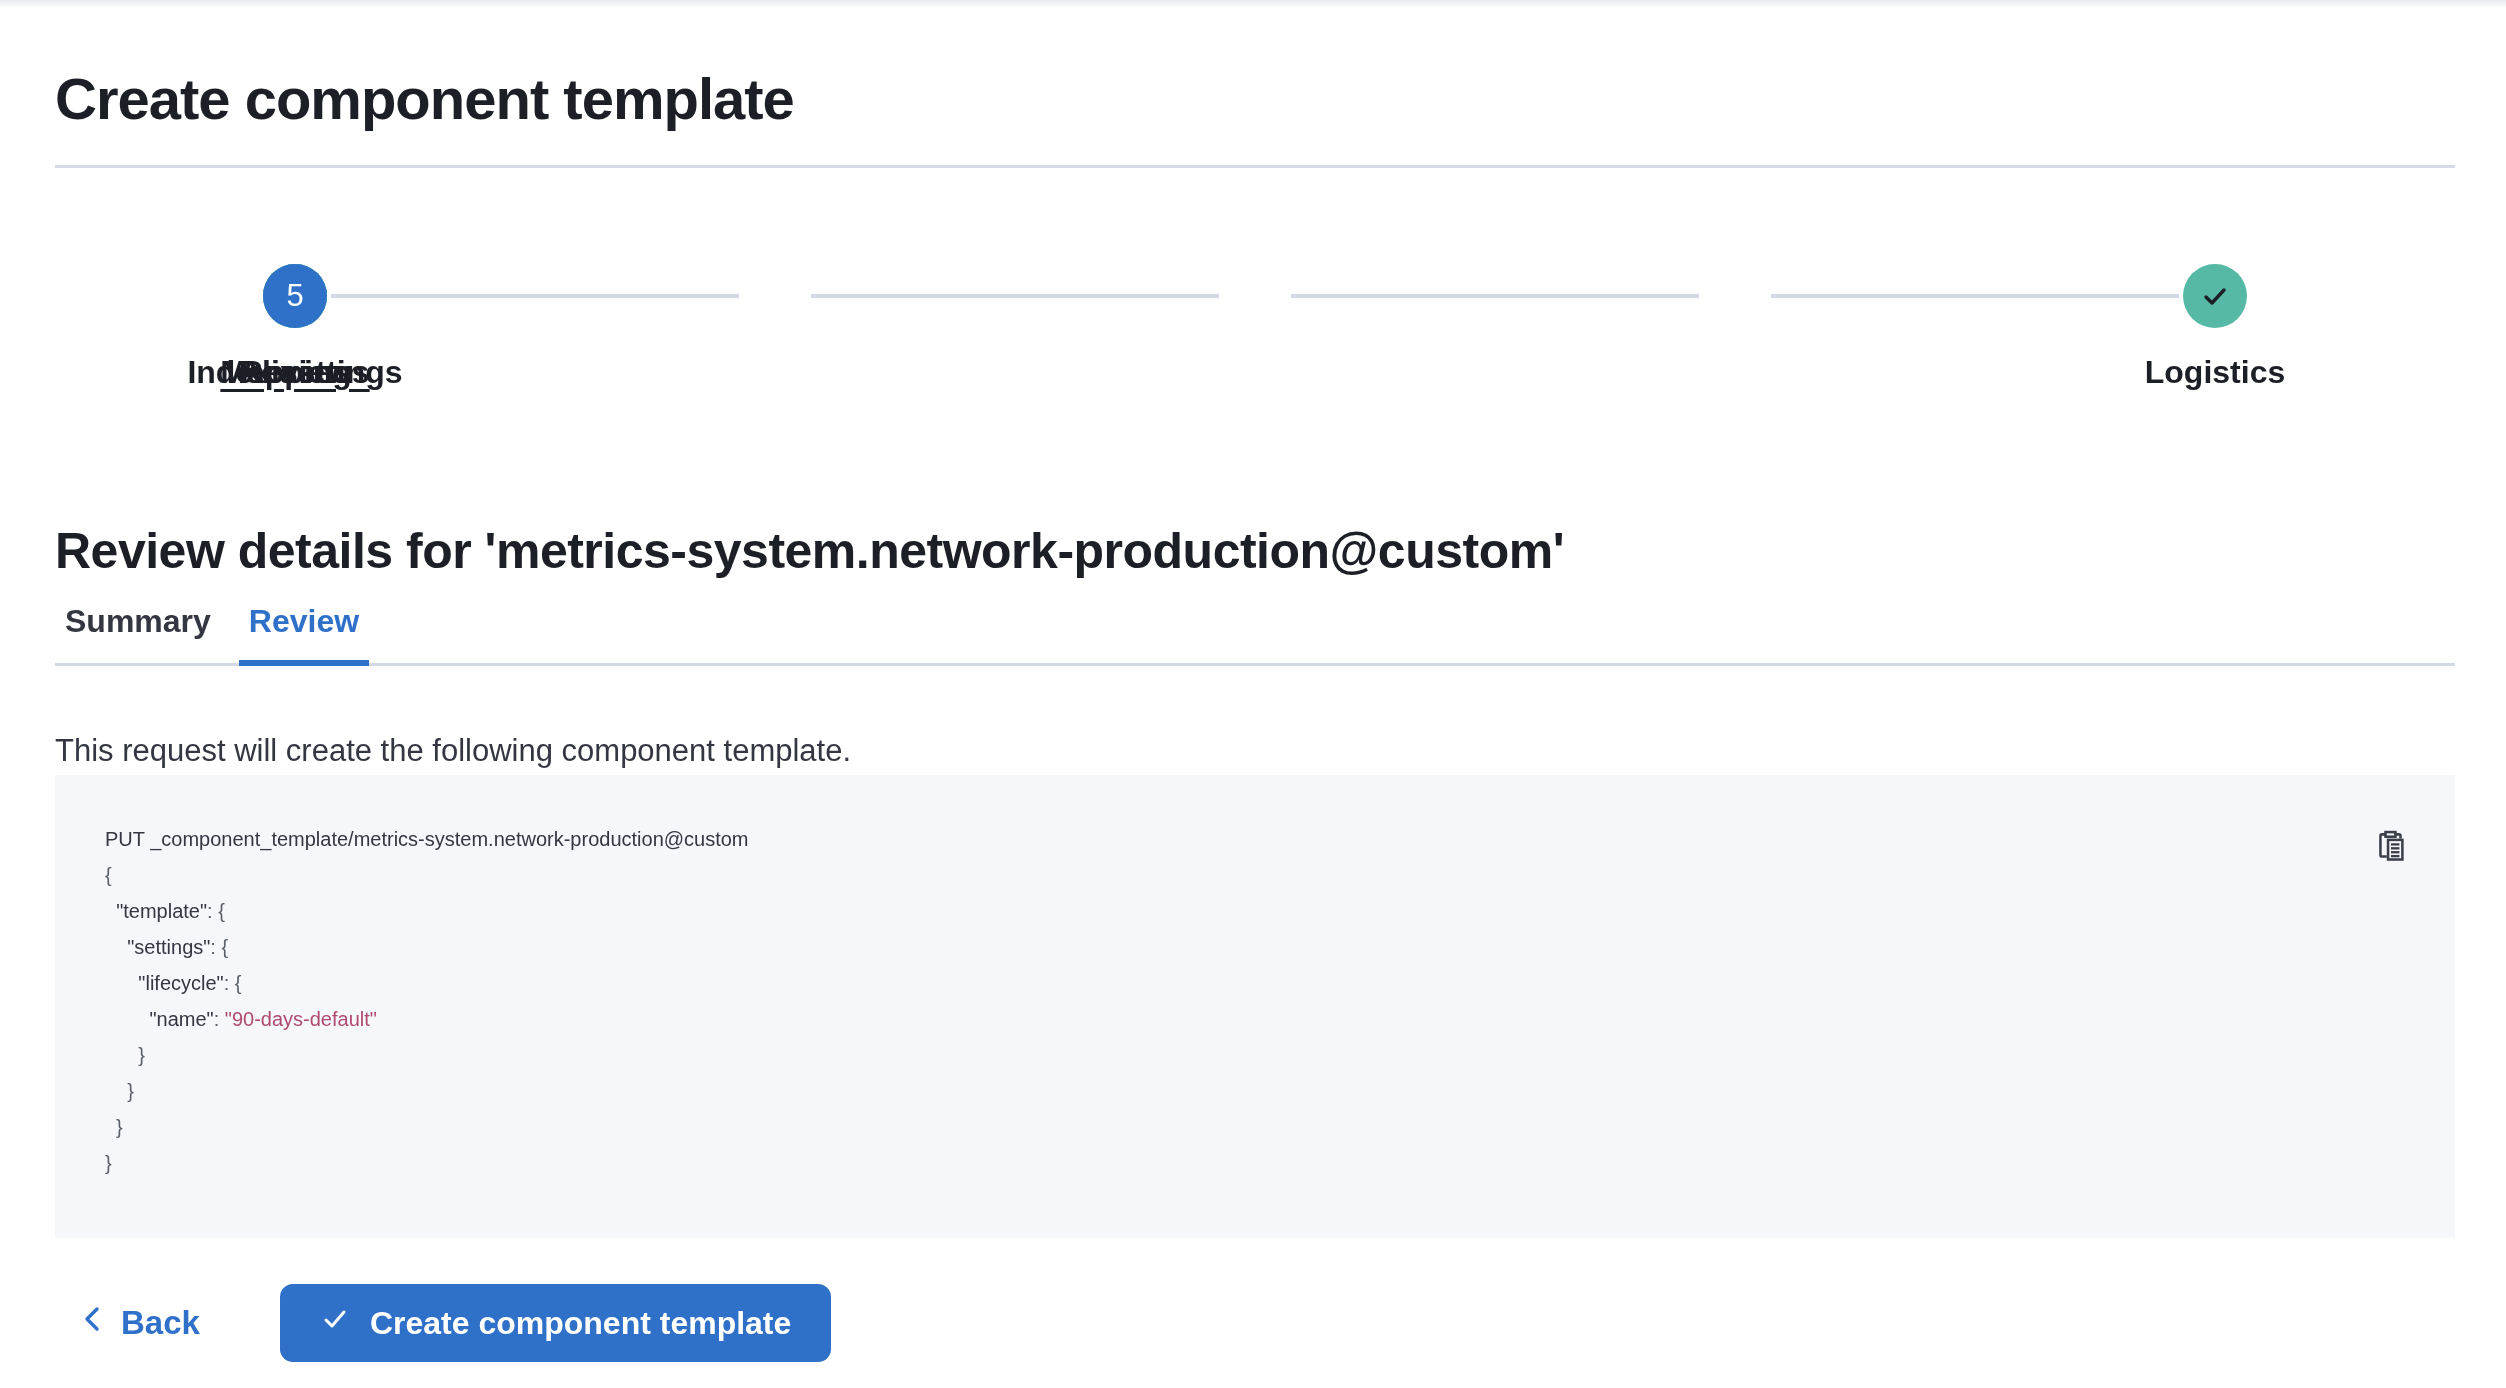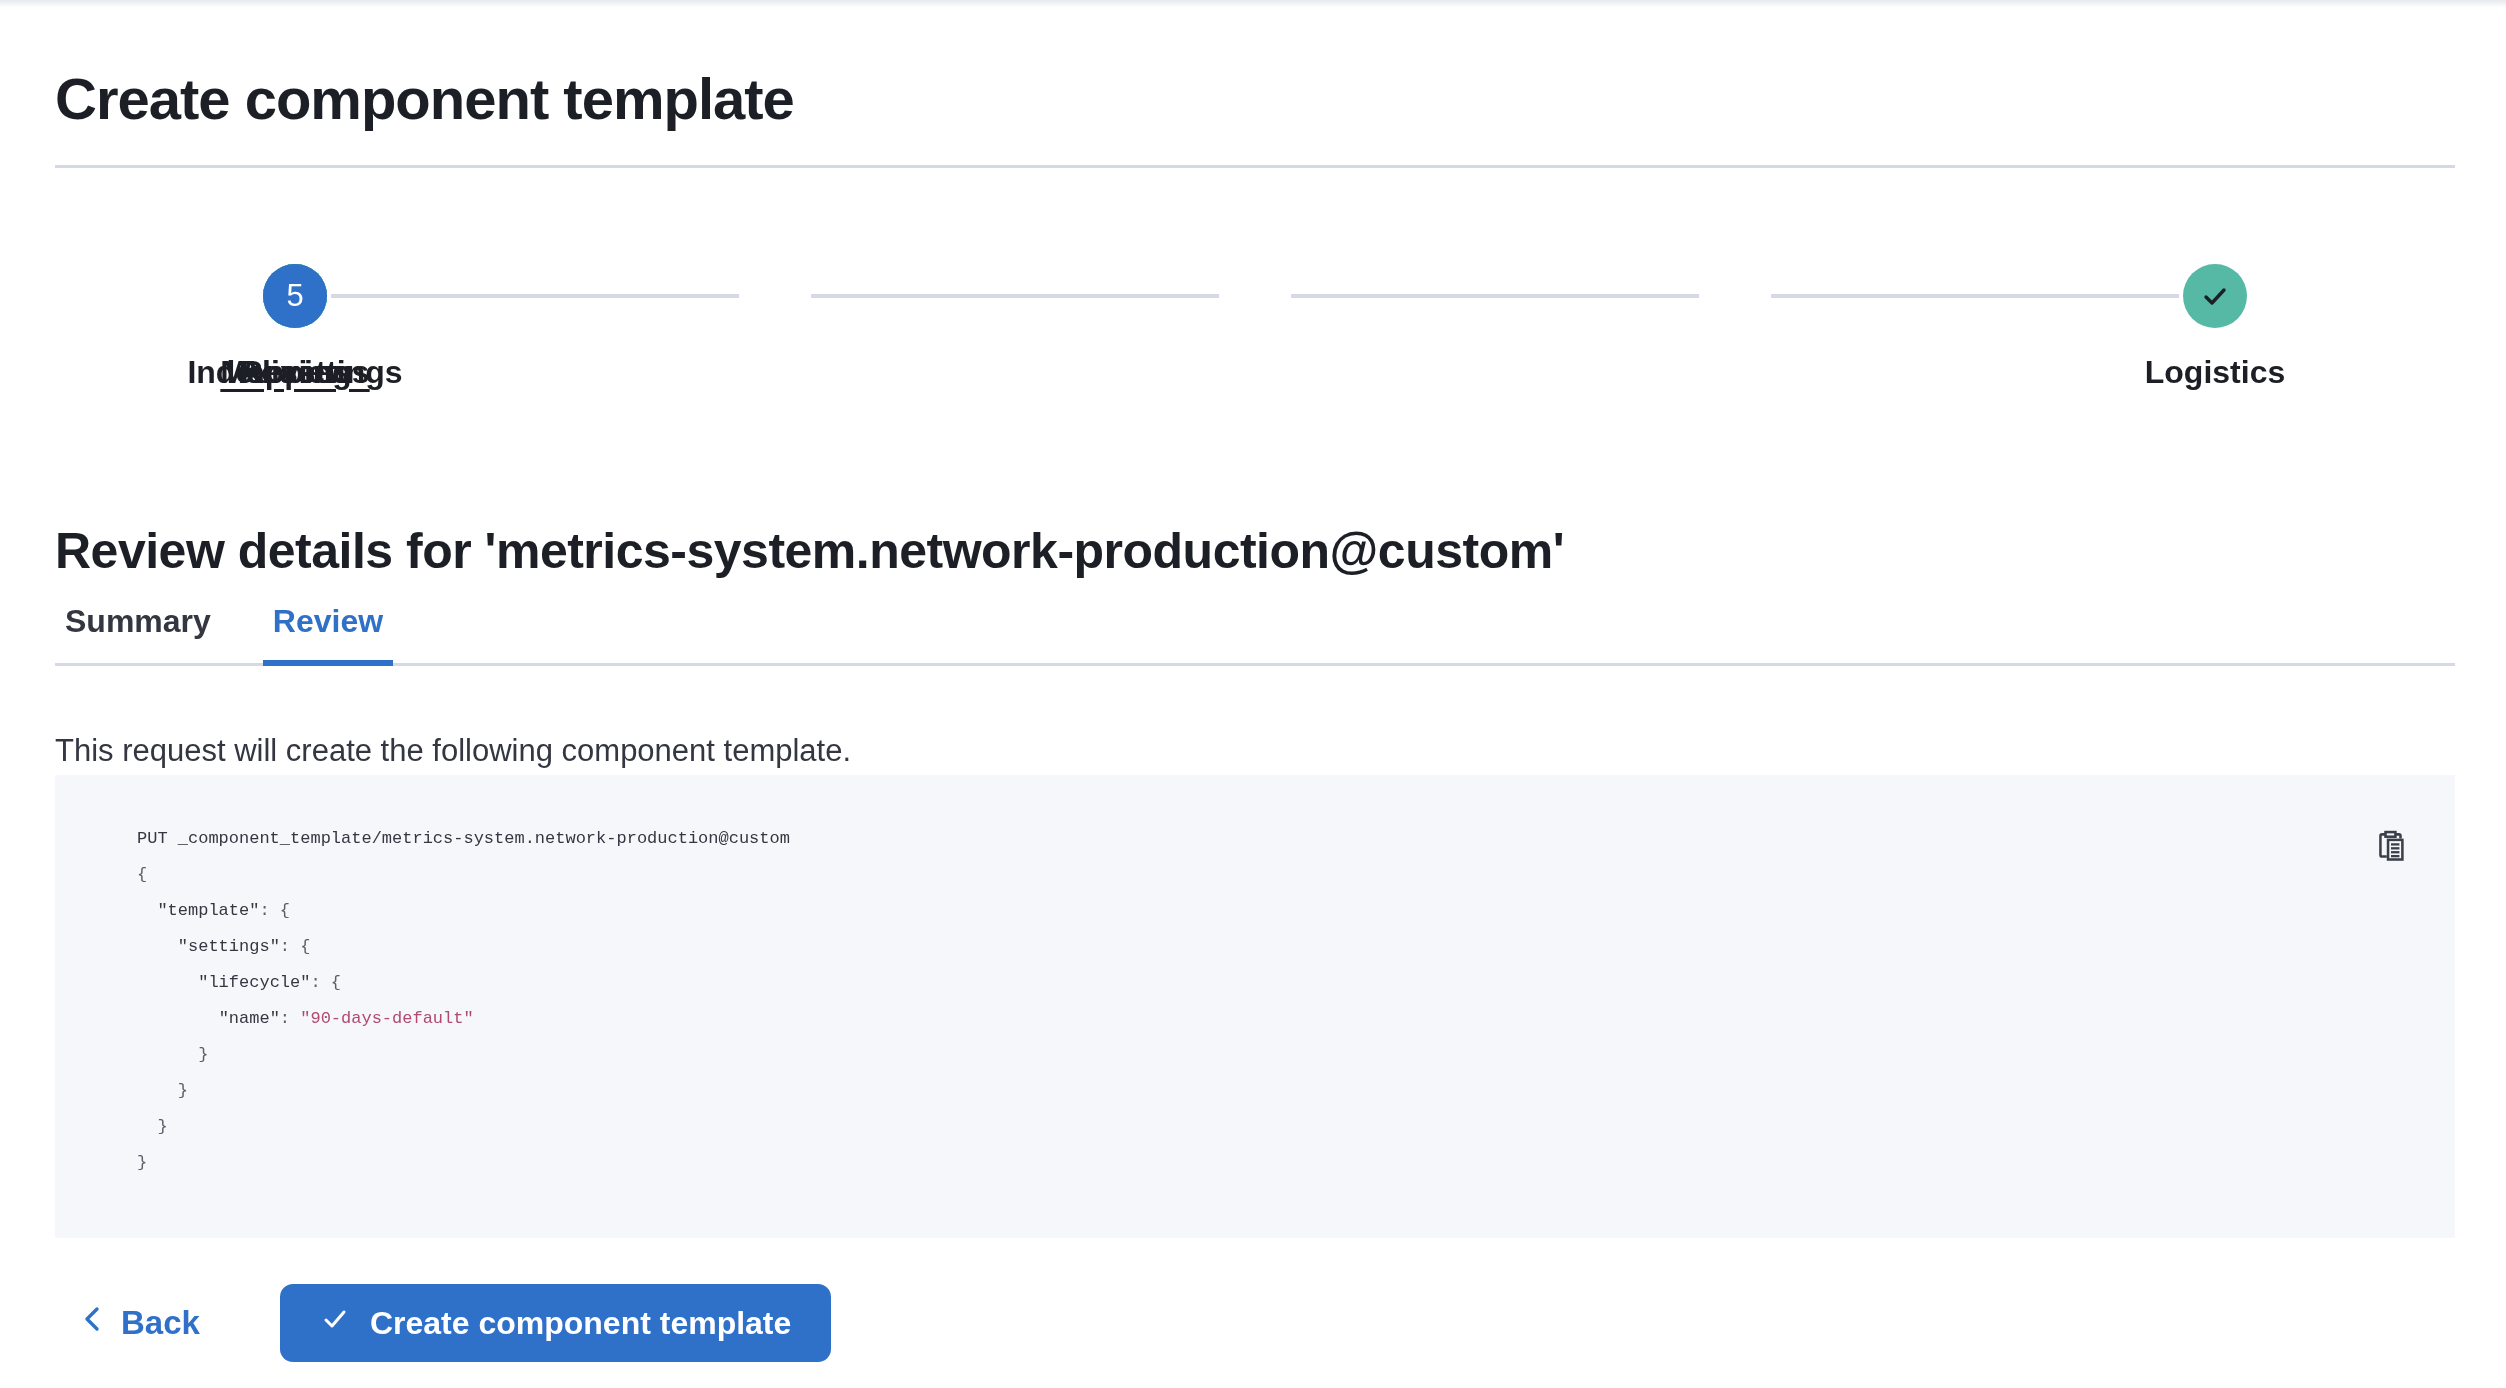--- a/index.html
+++ b/index.html
@@ -74,21 +74,21 @@
   
   .review-heading {
     position: absolute; left: 55px; top: 478px; width: 2400px;
     font-size: 50px; font-weight: 700; color: var(--heading);
     letter-spacing: -0.5px; line-height: 62px;
   }
   
   .tabs {
     position: absolute; left: 55px; top: 600px; width: 2400px;
     border-bottom: 3px solid var(--border);
-    display: flex; gap: 42px;
+    display: flex; gap: 18px;
   }
   .tab {
     background: none; border: none; cursor: pointer;
     font-family: "Liberation Sans", sans-serif;
     font-size: 32px; font-weight: 700; color: var(--text);
     padding: 2px 10px 20px 10px; line-height: 38px;
     border-bottom: 6px solid transparent; margin-bottom: -3px;
   }
   .tab.active { color: var(--primary); border-bottom-color: var(--primary); }
   
@@ -96,22 +96,22 @@
     position: absolute; left: 55px; top: 700px; width: 2400px;
     font-size: 31px; line-height: 40px; color: var(--text);
   }
   
   .code-block {
     position: absolute; left: 55px; top: 775px; width: 2400px; height: 463px;
     background: var(--code-bg);
     padding: 46px 50px;
   }
   .code-lines {
-    font-family: Liberation Mono, monospace;
-    font-size: 17px; line-height: 36px; color: var(--text); margin-left: 32px;
+    font-family: Liberation Sans, sans-serif;
+    font-size: 20px; line-height: 36px; color: var(--text);
   }
   .code-line { white-space: pre; }
   .tok-plain  { color: var(--text); }
   .tok-key    { color: var(--text); }
   .tok-punc   { color: var(--code-punc); }
   .tok-string { color: var(--code-string); }
   .copy-button {
     position: absolute; top: 50px; right: 42px;
     width: 44px; height: 44px; background: none; border: none; cursor: pointer;
     display: flex; align-items: center; justify-content: center; padding: 0;

